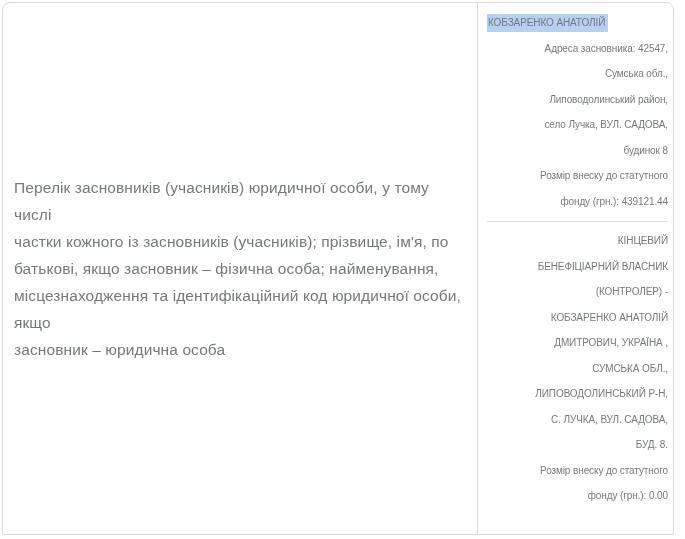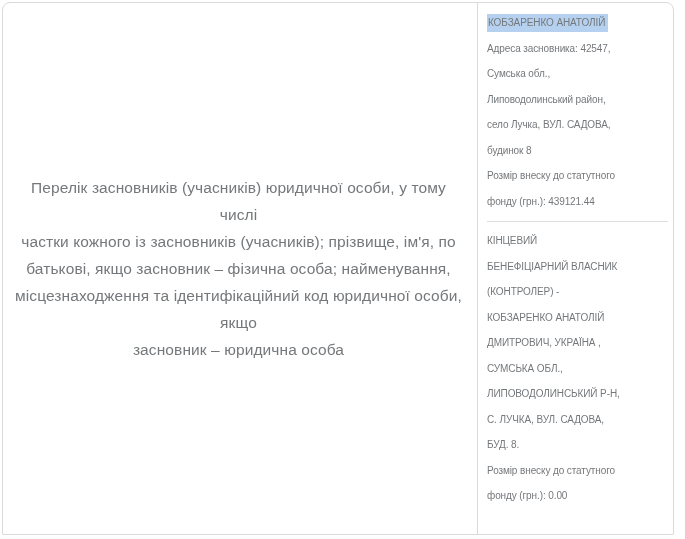--- a/index.html
+++ b/index.html
@@ -23,31 +23,30 @@
   .cell-left {
     width:475px;
     border-right:1px solid #d9dadb;
     display:flex; align-items:center;
     padding:0 14px 0 11px;
   }
   .field-description {
     font-size:15.5px;
     line-height:27px;
     letter-spacing:0.1px;
-    text-align:center;
   }
   .cell-right {
     flex:1;
     padding:7px 5px 0 9px;
     font-size:10px;
     line-height:25.5px;
     letter-spacing:-0.1px;
     overflow:hidden;
   }
-  .line-block { white-space:nowrap; }
+  .line-block { white-space:nowrap;text-align:right; }
   .hl-row { white-space:nowrap; }
   .hl {
     background:#b5d1ef;
     padding:3px 3px 4px 1px;
   }
   .divider {
     border:none;
     border-top:1px solid #dfdfdf;
     margin:7px 0 6px 0;
     width:100%;

